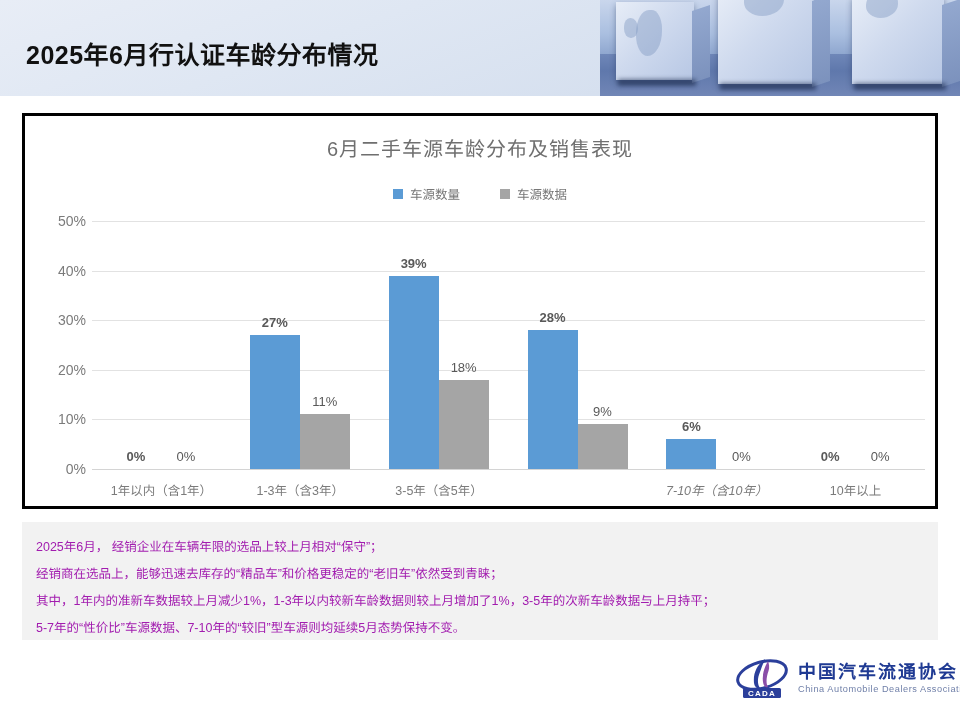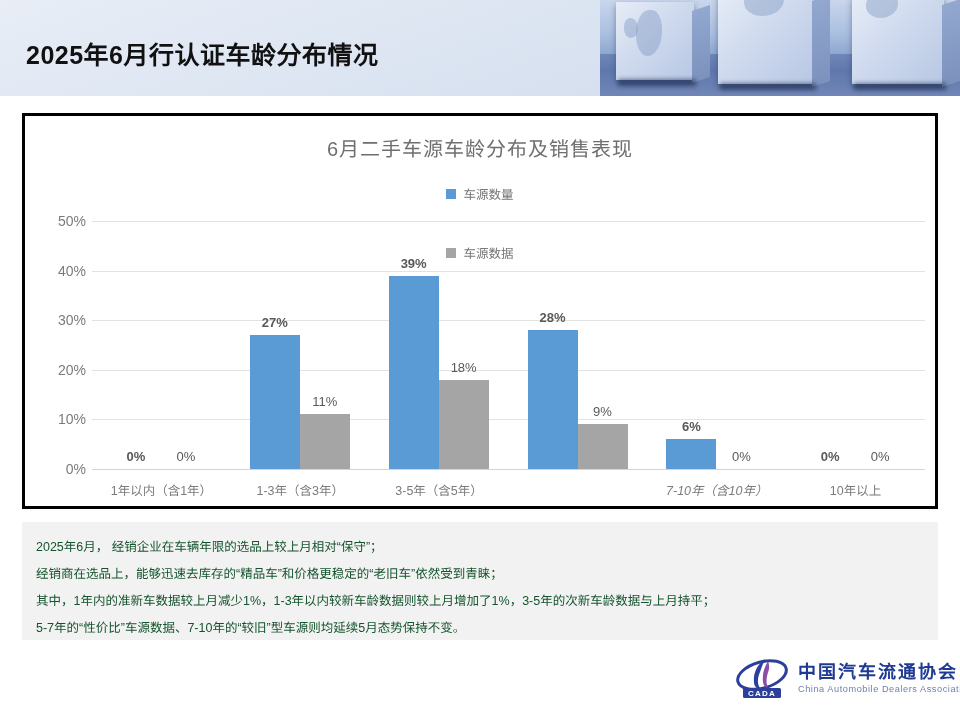--- a/index.html
+++ b/index.html
@@ -103,21 +103,20 @@
     letter-spacing: 1px;
   }
   #chart-legend {
     position: absolute;
     left: 0; top: 68px;
     width: 100%;
     display: flex;
     justify-content: center;
     align-items: center;
     gap: 40px;
-    flex-direction: column;
   }
   .legend-entry {
     display: flex;
     align-items: center;
     gap: 7px;
     font-size: 12.5px;
     color: #777777;
   }
   .legend-swatch {
     width: 10px; height: 10px;
@@ -202,21 +201,21 @@
   #notes-panel {
     position: absolute;
     left: 22px; top: 522px;
     width: 916px; height: 118px;
     background: #f2f2f2;
     box-sizing: border-box;
     padding: 12px 14px 0 14px;
   }
   .note-line {
     font-size: 12.5px;
-    color: #14532d;
+    color: #a21caf;
     line-height: 27px;
     white-space: nowrap;
   }
 
   
   #footer-logo {
     position: absolute;
     left: 735px; top: 652px;
     width: 205px; height: 52px;
     display: flex;

